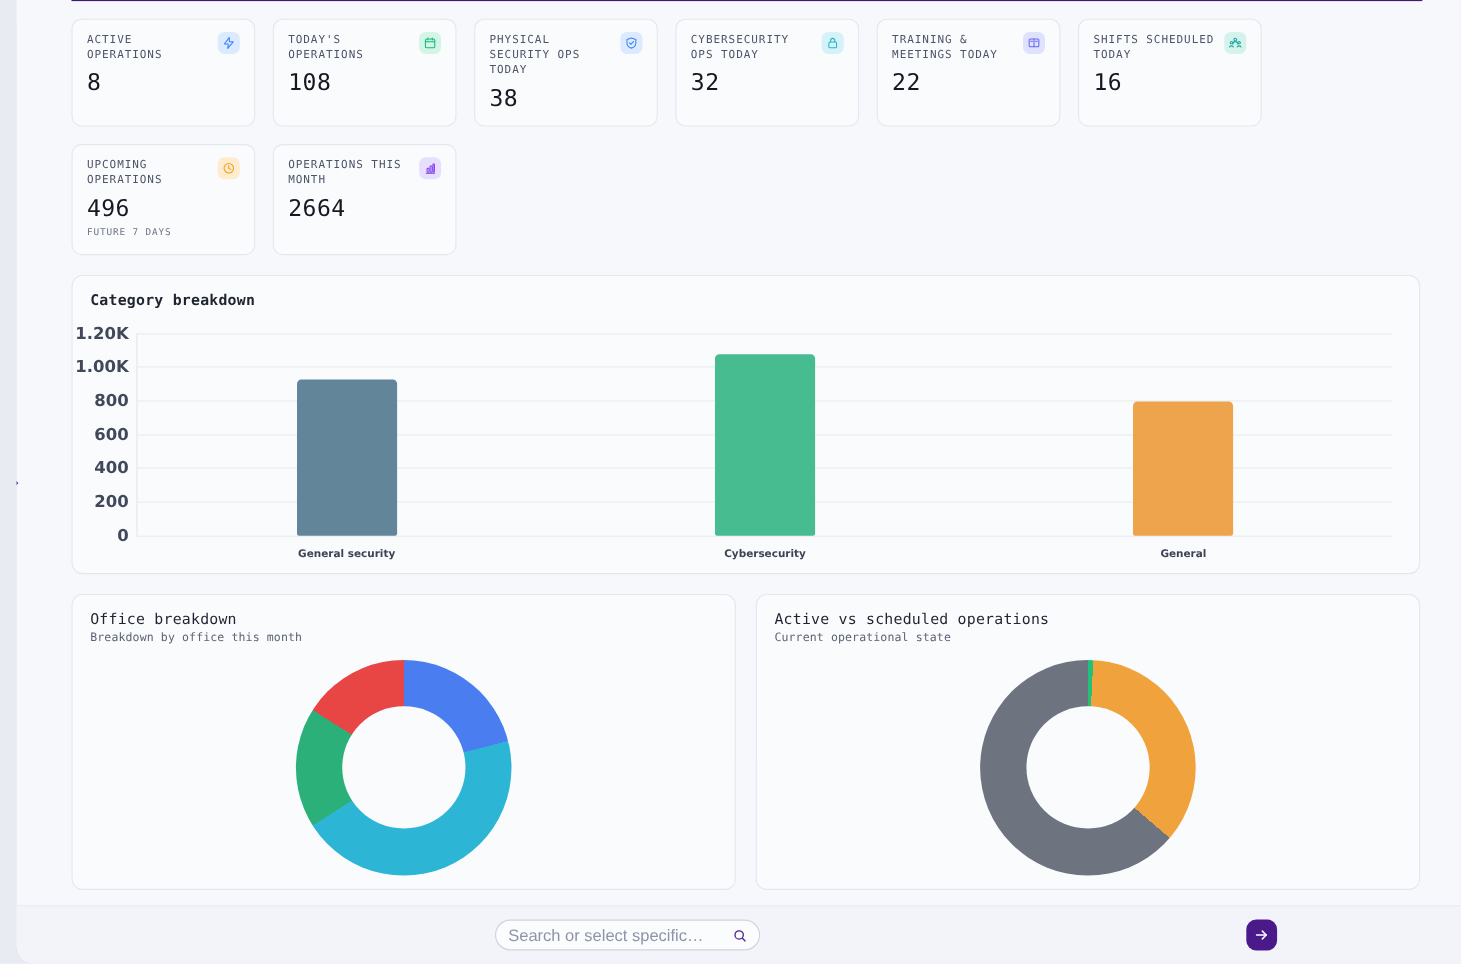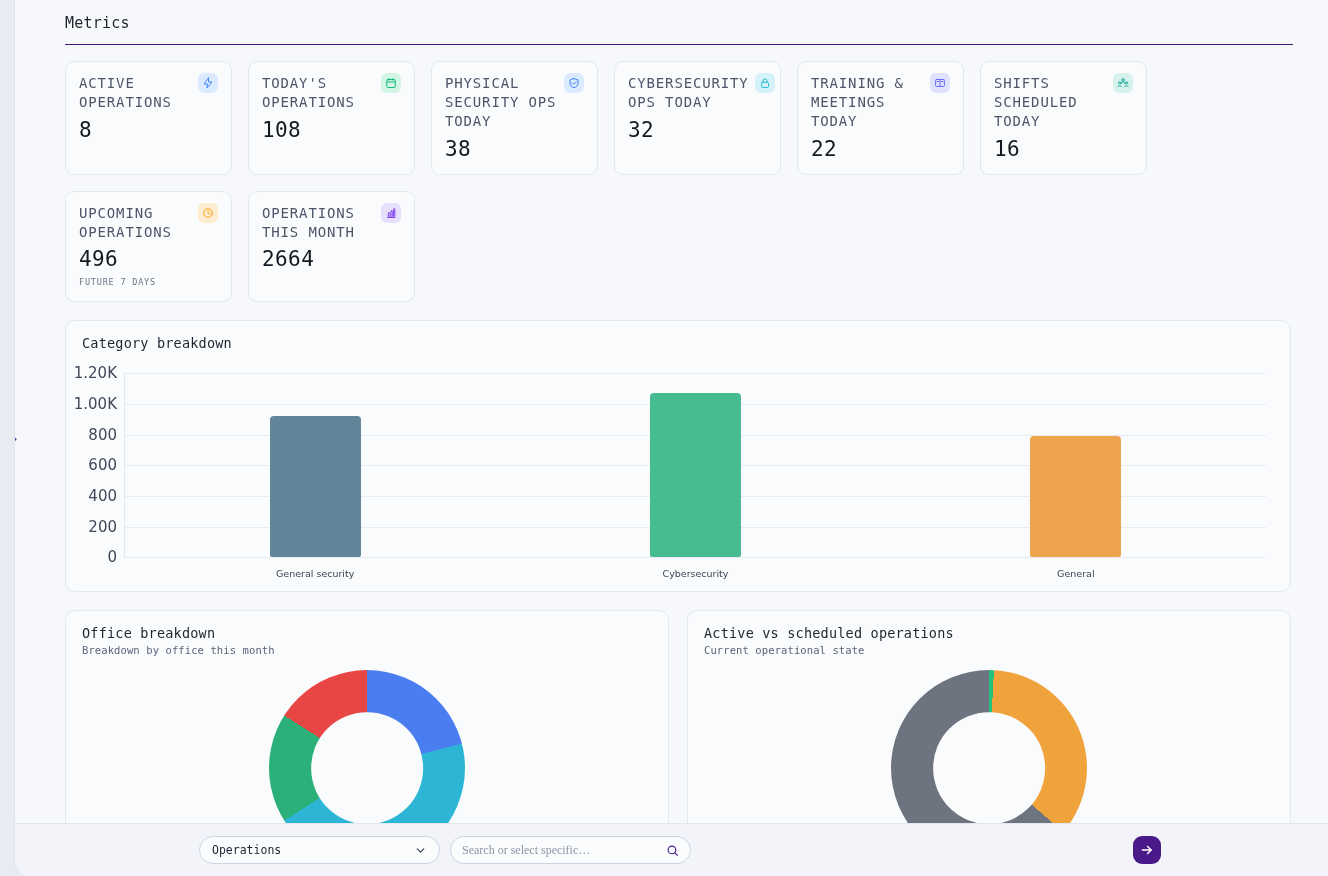--- a/index.html
+++ b/index.html
@@ -83,21 +83,21 @@
     display: flex;
     flex-direction: column;
   }
   .metric-top {
     display: flex;
     align-items: flex-start;
     justify-content: space-between;
     gap: 6px;
   }
   .metric-label {
-    font-size: 14px;
+    font-size: 10px;
     letter-spacing: 0.85px;
     color: #4d5569;
     text-transform: uppercase;
     line-height: 1.35;
     flex: 1;
   }
   .metric-icon {
     width: 20px;
     height: 20px;
     border-radius: 6px;
@@ -142,21 +142,21 @@
     margin-top: 3px;
     letter-spacing: 0.1px;
   }
 
   .panels-row {
     display: flex;
     gap: 18px;
   }
   .panels-row .panel { flex: 1 1 0; min-width: 0; }
 
-  .wide-panel { margin-left: 14px; margin-right: 2px; }
+  .wide-panel { margin-left: 14px; margin-right: 2px; font-weight: bold; }
   .row-wrap { margin-left: 14px; margin-right: 2px; }
 
   
   .barchart {
     position: relative;
     height: 212px;
     margin-top: 16px;
     font-family: "DejaVu Sans", sans-serif;
   }
   .bc-plot {
@@ -276,22 +276,22 @@
     border-radius: 14px;
     display: flex;
     align-items: center;
     padding: 0 11px;
     cursor: text;
   }
   .bb-search input {
     border: 0;
     outline: 0;
     background: transparent;
-    font-family: Liberation Serif, serif;
-    font-size: 12px;
+    font-family: Liberation Sans, sans-serif;
+    font-size: 15px;
     color: #1d2330;
     width: 100%;
   }
   .bb-search input::placeholder { color: #8d94a6; }
   .bb-search .mag { color: #4b1f8f; display: flex; flex: 0 0 auto; }
   .bb-send {
     position: absolute;
     left: 1118px;
     width: 28px; height: 28px;
     border-radius: 9px;
@@ -306,21 +306,20 @@
 </head>
 <body>
 
 <div class="app-window">
 
   <div class="edge-chevron">»</div>
 
   <div class="scroll-area">
     <div class="content">
 
-      <div class="section-title">Metrics</div>
       <div class="section-rule"></div>
 
       <div class="metrics-grid" id="metrics-grid">
           <div class="metric-card">
             <div class="metric-top">
               <div class="metric-label">ACTIVE OPERATIONS</div>
               <div class="metric-icon" style="background: rgb(219, 234, 254);">
                 <svg width="12" height="12" viewBox="0 0 24 24" fill="none" stroke="#3b82f6" stroke-width="1.9" stroke-linecap="round" stroke-linejoin="round">
                   <polygon points="13 2 4 14 11 14 10 22 20 10 13 10 13 2"></polygon>
                 </svg>
@@ -493,28 +492,20 @@
           </div>
         </div>
 
       </div>
 
     </div>
   </div>
 
   <div class="bottom-bar">
 
-    <div class="bb-select">
-      <span>Operations</span>
-      <span class="chev">
-        <svg width="13" height="13" viewBox="0 0 24 24" fill="none" stroke="currentColor" stroke-width="2.2" stroke-linecap="round" stroke-linejoin="round">
-            <polyline points="6 9 12 15 18 9"></polyline>
-          </svg>
-      </span>
-    </div>
 
     <div class="bb-search">
       <input type="text" placeholder="Search or select specific…" style="">
       <span class="mag">
         <svg width="13" height="13" viewBox="0 0 24 24" fill="none" stroke="currentColor" stroke-width="2.2" stroke-linecap="round">
             <circle cx="11" cy="11" r="7"></circle>
             <line x1="16.5" y1="16.5" x2="21" y2="21"></line>
           </svg>
       </span>
     </div>

